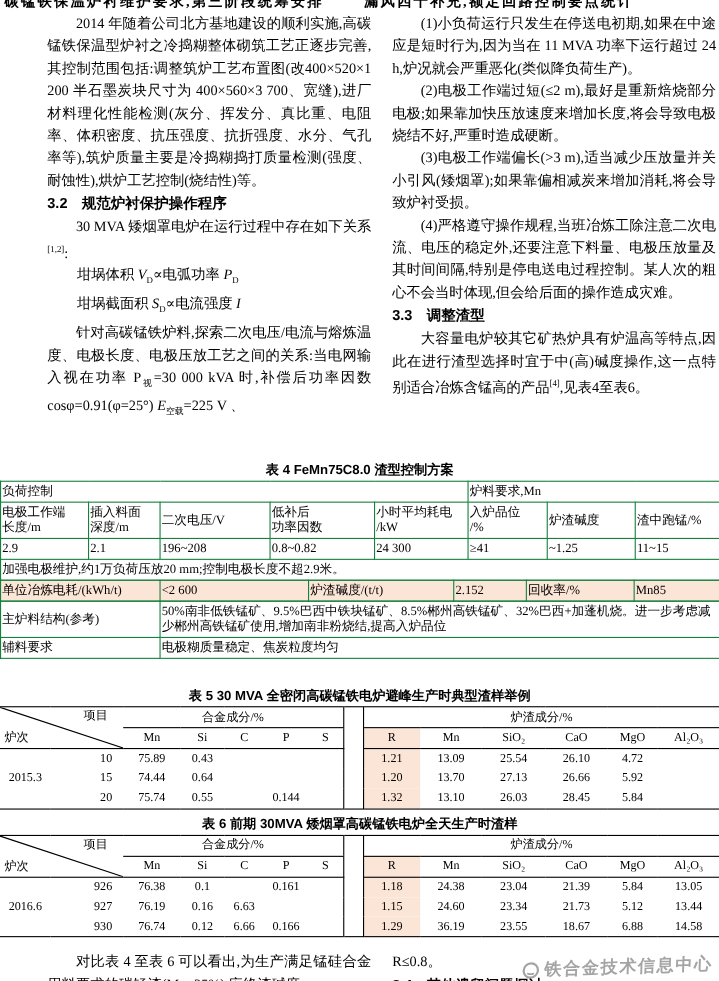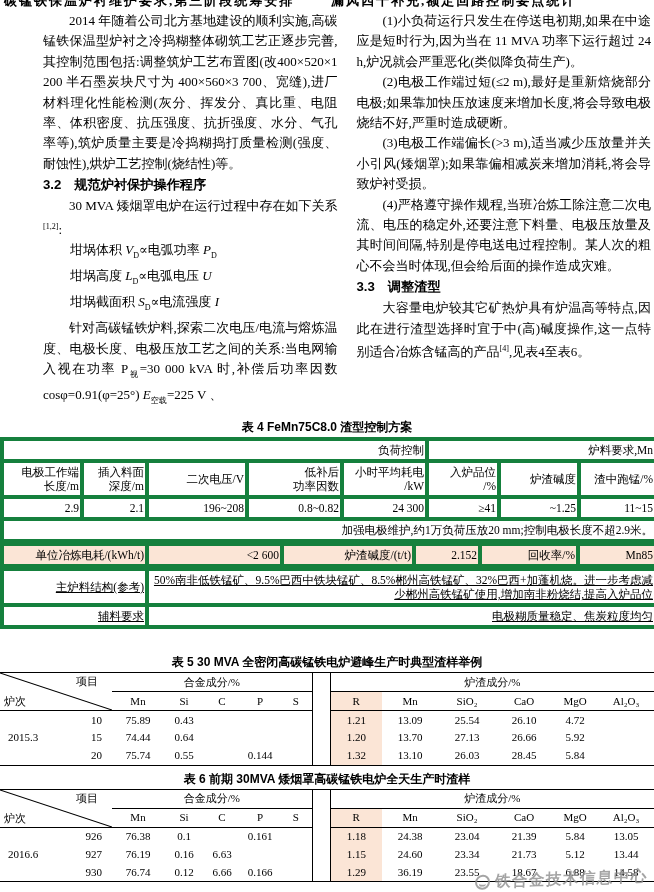--- a/index.html
+++ b/index.html
@@ -22,25 +22,25 @@
   .sec-h{font-family:"Liberation Sans","DejaVu Sans",sans-serif;font-weight:bold;font-size:13.2px;line-height:20px;margin:1px 0;}
   .sec-h .num{margin-right:13px;}
   .formula{font-size:13px;line-height:20.4px;padding-left:27px;}
 
   .tbl-title{text-align:center;font-family:"Liberation Sans","DejaVu Sans",sans-serif;font-weight:bold;font-size:12px;line-height:15px;}
   .tt4{margin-top:8px;margin-bottom:2px;}
   .tt5{margin-top:26px;margin-bottom:2px;}
   .tt6{margin-top:6px;margin-bottom:2px;}
 
   table{border-collapse:collapse;table-layout:fixed;width:654px;}
-  .t4 td,.t4 th{border:4px solid #15803d;font-weight:normal;text-align:right;font-size:11.5px;line-height:1.22;padding:2px 1px;}
+  .t4 td,.t4 th{border:1px solid #15803d;font-weight:normal;text-align:left;font-size:11.5px;line-height:1.22;padding:2px 1px;}
   .t4{border-top:1.6px solid #000;}
   .t4a{border-bottom:1.4px solid #000;}
   .t4b{margin-top:-1px;}
-  .t4c{margin-top:-1px;border-bottom:1.6px solid #000;text-decoration:underline;}
+  .t4c{margin-top:-1px;border-bottom:1.6px solid #000;}
   .t4 th{white-space:pre-line;}
   .peachbg{background:#fbe5d6;}
   .leftcell{text-align:justify;padding:2px 5px;}
 
   .t56{font-size:11px;border-top:1.4px solid #000;border-bottom:1.4px solid #000;}
   .t56 td,.t56 th{font-weight:normal;text-align:center;padding:1.5px 2px;line-height:1.35;}
   .t56 .grp{border-bottom:1px solid #000;}
   .t56 .colh{border-bottom:1px solid #000;}
   .t56 .sep{border-left:1px solid #000;border-right:1px solid #000;padding:0;}
   .t56 .heat{text-align:right;padding-right:10px;}
@@ -70,21 +70,20 @@
   </div>
 
   <div class="cols top-cols">
     <div class="col">
       <p class="body indent">2014 年随着公司北方基地建设的顺利实施,高碳锰铁保温型炉衬之冷捣糊整体砌筑工艺正逐步完善,其控制范围包括:调整筑炉工艺布置图(改400×520×1 200 半石墨炭块尺寸为 400×560×3 700、宽缝),进厂材料理化性能检测(灰分、挥发分、真比重、电阻率、体积密度、抗压强度、抗折强度、水分、气孔率等),筑炉质量主要是冷捣糊捣打质量检测(强度、耐蚀性),烘炉工艺控制(烧结性)等。</p>
       <div class="sec-h">
         <span class="num">3.2</span><span>规范炉衬保护操作程序</span>
       </div>
       <p class="body indent"><span>30 MVA 矮烟罩电炉在运行过程中存在如下关系</span><sup>[1,2]</sup><span>:</span></p>
       <div class="formula"><span>坩埚体积 </span><i>V</i><sub>D</sub><span>∝电弧功率 </span><i>P</i><sub>D</sub></div>
-      <div class="formula"><span>坩埚高度 </span><i>L</i><sub>D</sub><span>∝电弧电压 </span><i>U</i></div>
       <div class="formula"><span>坩埚截面积 </span><i>S</i><sub>D</sub><span>∝电流强度 </span><i>I</i></div>
       <p class="body indent"><span>针对高碳锰铁炉料,探索二次电压/电流与熔炼温度、电极长度、电极压放工艺之间的关系:当电网输入视在功率 P</span><sub>视</sub><span>=30 000 kVA 时,补偿后功率因数  cosφ=0.91(φ=25°)  </span><i>E</i><sub>空载</sub><span>=225  V 、</span></p>
     </div>
     <div class="col">
       <p class="body indent">(1)小负荷运行只发生在停送电初期,如果在中途应是短时行为,因为当在 11 MVA 功率下运行超过 24 h,炉况就会严重恶化(类似降负荷生产)。</p>
       <p class="body indent">(2)电极工作端过短(≤2 m),最好是重新焙烧部分电极;如果靠加快压放速度来增加长度,将会导致电极烧结不好,严重时造成硬断。</p>
       <p class="body indent">(3)电极工作端偏长(&gt;3 m),适当减少压放量并关小引风(矮烟罩);如果靠偏相减炭来增加消耗,将会导致炉衬受损。</p>
       <p class="body indent">(4)严格遵守操作规程,当班冶炼工除注意二次电流、电压的稳定外,还要注意下料量、电极压放量及其时间间隔,特别是停电送电过程控制。某人次的粗心不会当时体现,但会给后面的操作造成灾难。</p>
       <div class="sec-h">
         <span class="num">3.3</span><span>调整渣型</span>

